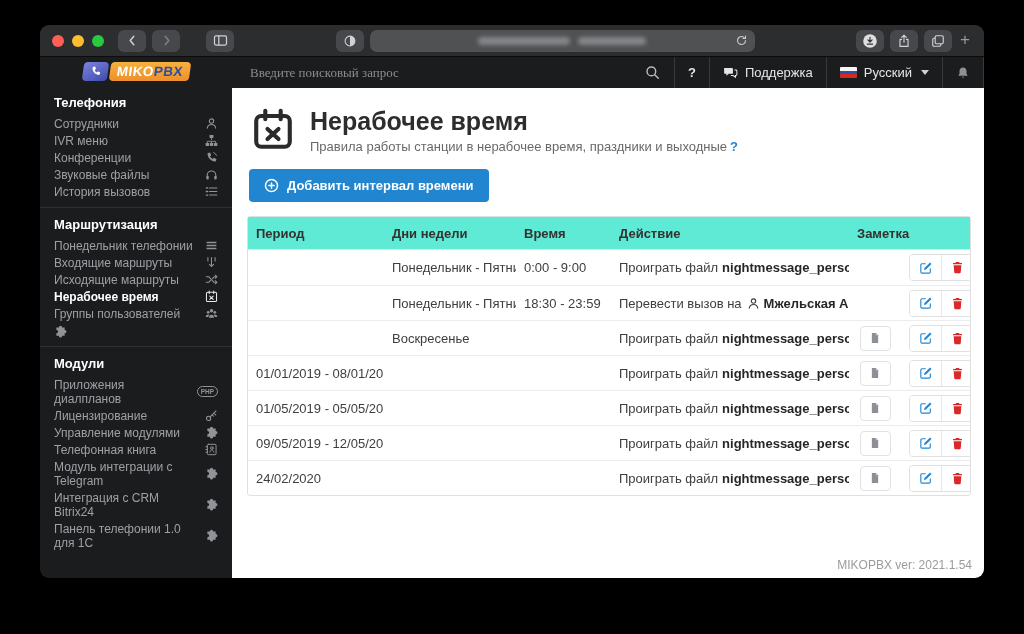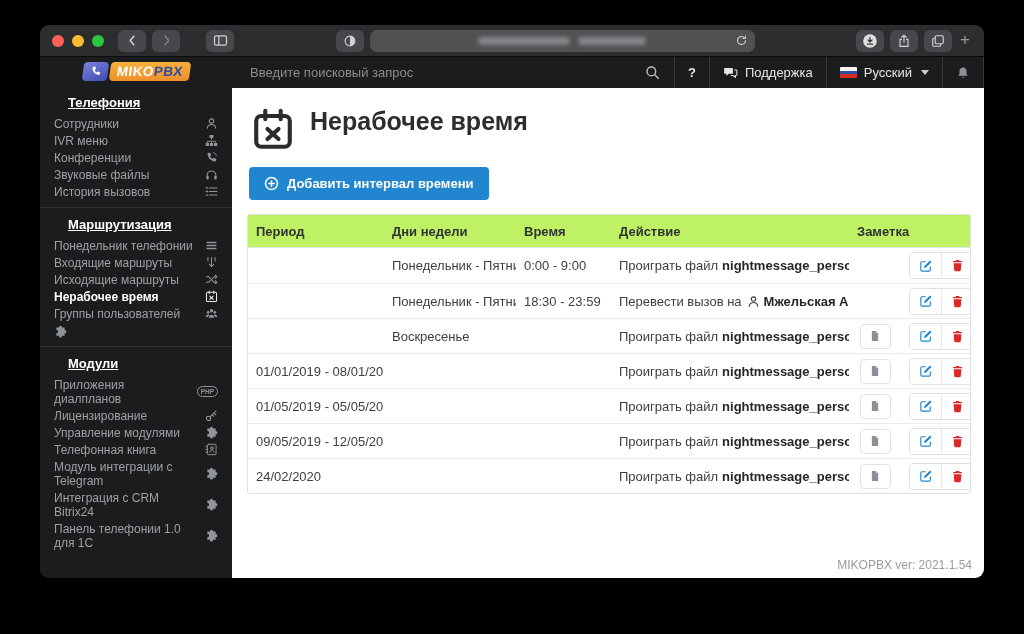--- a/index.html
+++ b/index.html
@@ -30,37 +30,37 @@
 
   
   .sidebar { width:192px; background:#1b1c1d; color:#9da1a6; font-size:12px; flex-shrink:0; overflow:hidden; }
   .logo-row { height:29px; display:flex; align-items:center; justify-content:center; }
   .logo { display:flex; align-items:center; height:19px; transform:skewX(-8deg); }
   .logo-phone { width:25px; height:19px; background:linear-gradient(150deg,#7b82dd,#3f4cae); border-radius:4px;
                 display:flex; align-items:center; justify-content:center; margin-right:2px; }
   .logo-text { height:19px; background:linear-gradient(180deg,#f8b03c,#ee8f2c); border-radius:4px;
                display:flex; align-items:center; padding:0 7px; font-weight:bold; font-size:13.5px; letter-spacing:.4px; }
   .logo-text .miko { color:#fff; } .logo-text .pbx { color:#2d4f9e; }
-  .side-title { color:#fff; font-weight:bold; font-size:13px; padding:9px 28px 5px;text-decoration:underline; }
+  .side-title { color:#fff; font-weight:bold; font-size:13px; padding:9px 14px 5px; }
   .side-divider { border-top:1px solid rgba(255,255,255,.09); margin-top:7px; }
   .side-item { display:flex; align-items:center; justify-content:flex-start; gap:8px;
                padding:1.5px 14px; line-height:14px; cursor:default; }
   .side-item .lbl { flex:1; }
   .side-item.active { color:#fff; font-weight:bold; }
   .side-icon { flex-shrink:0; opacity:.9; }
   .align-top { align-items:flex-start; } .align-top .side-icon { margin-top:1px; }
   .php-pill { border:1px solid currentColor; border-radius:6px; font-size:6.5px; font-weight:bold;
               padding:0 3px; line-height:9px; display:inline-block; }
 
   
   .main { flex:1; display:flex; flex-direction:column; min-width:0; }
   .topbar { height:31px; background:#1b1c1d; display:flex; align-items:stretch; color:#e4e5e6; font-size:13px; }
   .search-zone { flex:1; display:flex; align-items:center; gap:10px; padding:0 14px 0 18px; }
   .search-zone input { background:transparent; border:none; outline:none; color:#cfd1d3; font-size:13px;
-                       flex:1; font-family:Liberation Sans, sans-serif; }
+                       flex:1; font-family:Liberation Serif, serif; }
   .search-zone input::placeholder { color:#8a8d91; }
   .top-sep { width:1px; background:rgba(255,255,255,.13); }
   .top-item { display:flex; align-items:center; gap:7px; padding:0 13px; }
   .flag { width:17px; height:11px; display:flex; flex-direction:column; border-radius:1px; overflow:hidden; }
   .flag div { flex:1; }
   .f-w{background:#f5f5f5;} .f-b{background:#2d50a5;} .f-r{background:#d52b1e;}
   .caret { width:0; height:0; border-left:4px solid transparent; border-right:4px solid transparent;
            border-top:5px solid #cfd1d3; margin-left:2px; }
 
   
@@ -68,21 +68,21 @@
   .page-head { display:flex; gap:15px; align-items:flex-start; padding-left:4px; }
   .page-title { font-size:25px; font-weight:bold; color:#2d2d2d; line-height:27px; }
   .page-sub { font-size:13px; color:#696969; margin-top:4px; }
   .help-q { color:#2185d0; font-weight:bold; margin-left:3px; }
   .add-btn { margin:15px 0 0 2px; display:inline-flex; align-items:center; gap:8px; background:#2185d0;
              color:#fff; font-weight:bold; font-size:13px; padding:0 15px; height:33px; border-radius:4px;
              border:none; font-family:inherit; cursor:pointer; }
 
   table.rules { width:100%; margin-top:14px; border-collapse:separate; border-spacing:0;
                 border:1px solid #dfe0e1; border-radius:3px; font-size:13px; color:#3e3e3f; table-layout:fixed; }
-  .rules th { background:#bef264; text-align:left; font-weight:bold; color:#323233; padding:0 8px;
+  .rules th { background:#5eead4; text-align:left; font-weight:bold; color:#323233; padding:0 8px;
               height:33px; border-bottom:1px solid #e3e4e5; }
   .rules td { padding:0 8px; height:35px; vertical-align:middle; border-top:1px solid #ececed;
               white-space:nowrap; overflow:hidden; }
   .rules tr.first td { border-top:none; }
   .col-period{width:136px;} .col-days{width:132px;} .col-time{width:95px;}
   .col-action{width:238px;} .col-note{width:52px;} .col-act{width:69px;}
   .strong { font-weight:bold; color:#262627; margin-left:4px; }
   .inline-person { display:inline-block; vertical-align:-2px; margin-left:5px; color:#3e3e3f; }
   .c-note { text-align:center; }
   .c-act { text-align:right; padding-right:6px !important; }
@@ -409,20 +409,21 @@
       <div class="content">
         <div class="page-head">
           <span style="color:#2b2b2b;">
             <svg width="44" height="44" viewBox="0 0 16 16" fill="none" stroke="currentColor" stroke-width="1.5" stroke-linecap="round" stroke-linejoin="round">
                 <rect x="1.9" y="2.9" width="12.2" height="11.2" rx="1.8"></rect>
                 <path d="M5.2 1v3.1M10.8 1v3.1M6 7.6l4 3.7M10 7.6l-4 3.7"></path>
               </svg>
           </span>
           <div>
             <div class="page-title">Нерабочее время</div>
+            <div class="page-sub"><span>Правила работы станции в нерабочее время, праздники и выходные</span><span class="help-q">?</span></div>
           </div>
         </div>
 
         <button class="add-btn">
           <span>
               <svg width="15" height="15" viewBox="0 0 16 16" fill="none" stroke="#fff" stroke-width="1.6" stroke-linecap="round">
                 <circle cx="8" cy="8" r="6.4"></circle>
                 <path d="M8 5.2v5.6M5.2 8h5.6"></path>
               </svg>
             </span>

